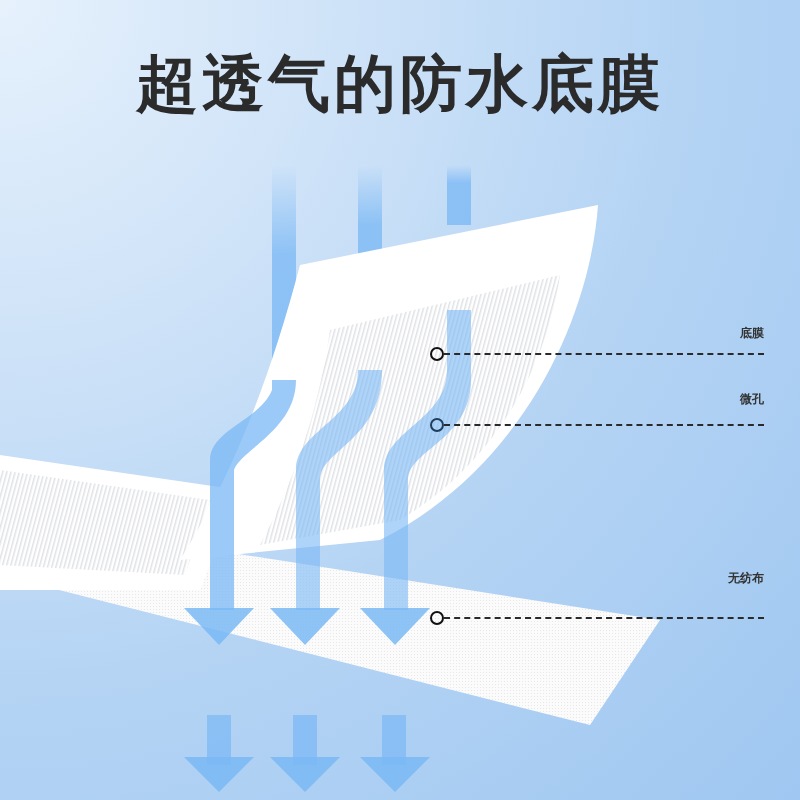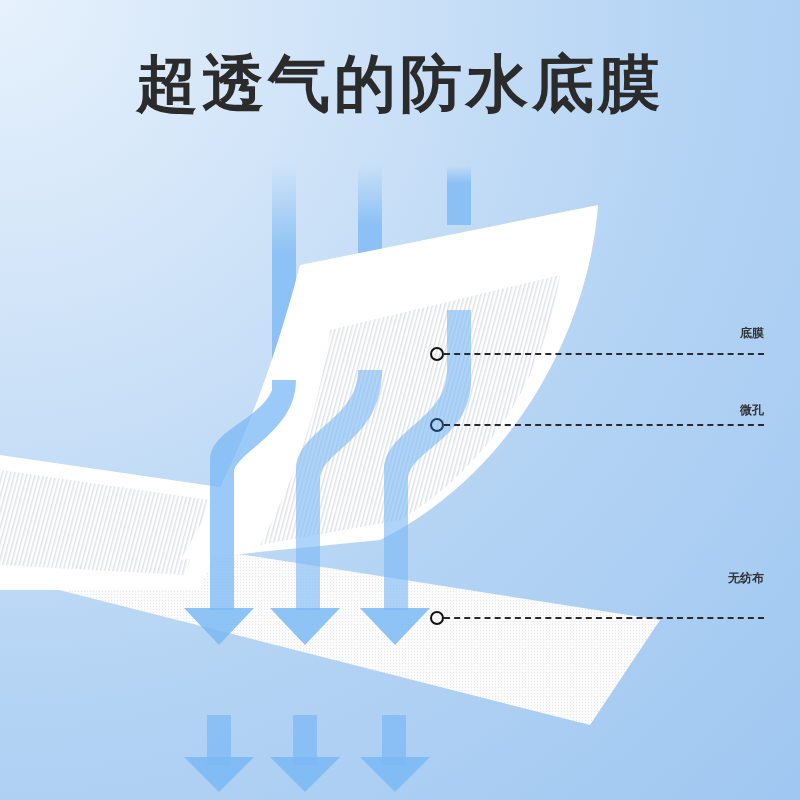--- a/index.html
+++ b/index.html
@@ -74,20 +74,20 @@
     <rect x="382" y="715" width="24" height="50" fill="#7ab8f5" opacity="0.7"></rect>
     <polygon points="184,757 254,757 219,792" fill="#7ab8f5" opacity="0.85"></polygon>
     <polygon points="270,757 340,757 305,792" fill="#7ab8f5" opacity="0.85"></polygon>
     <polygon points="360,757 430,757 395,792" fill="#7ab8f5" opacity="0.85"></polygon>
   </svg>
 
   <div class="label" style="top:325px">底膜</div>
   <div class="dot" style="left:430px; top:347px"></div>
   <div class="callout" style="left:444px; width:320px; top:353px"></div>
 
-  <div class="label" style="top:402px">微孔</div>
+  <div class="label" style="top:391px">微孔</div>
   <div class="dot" style="left:430px; top:418px; border-color:#1e3e5f"></div>
   <div class="callout" style="left:444px; width:320px; top:424px"></div>
 
   <div class="label" style="top:570px">无纺布</div>
   <div class="dot" style="left:430px; top:611px"></div>
   <div class="callout" style="left:444px; width:320px; top:617px"></div>
 </div>
 
 </body></html>

